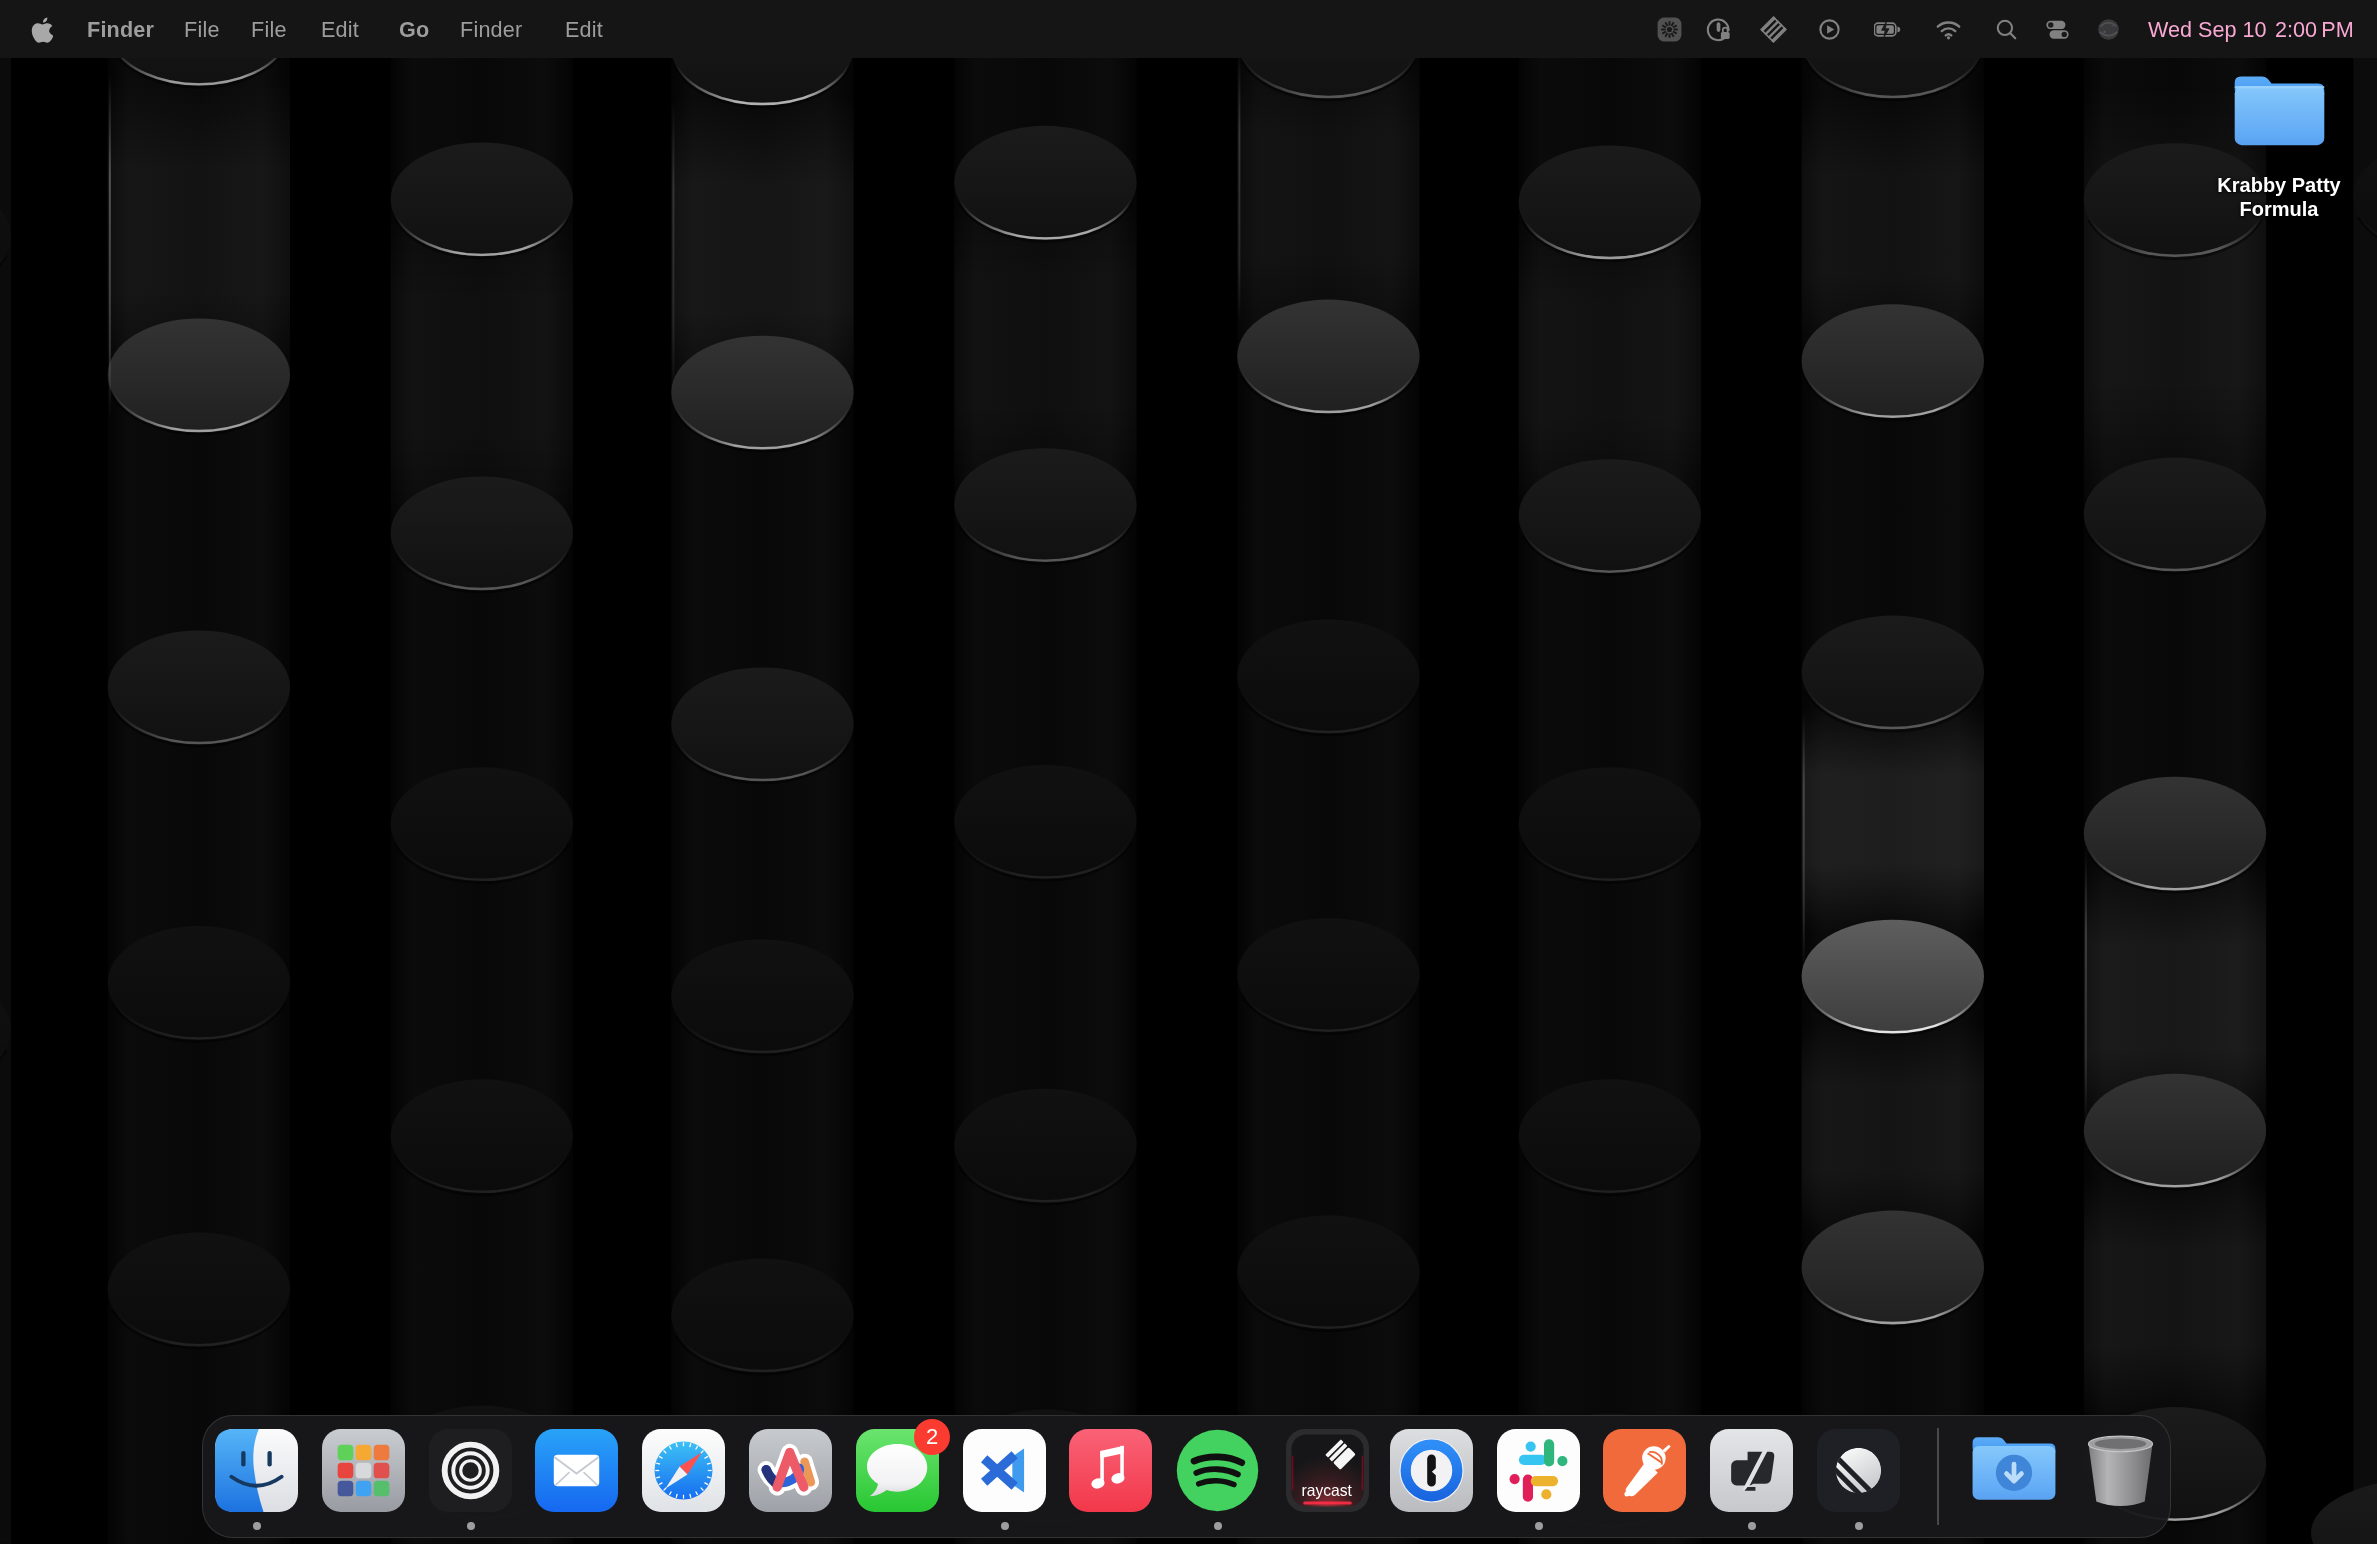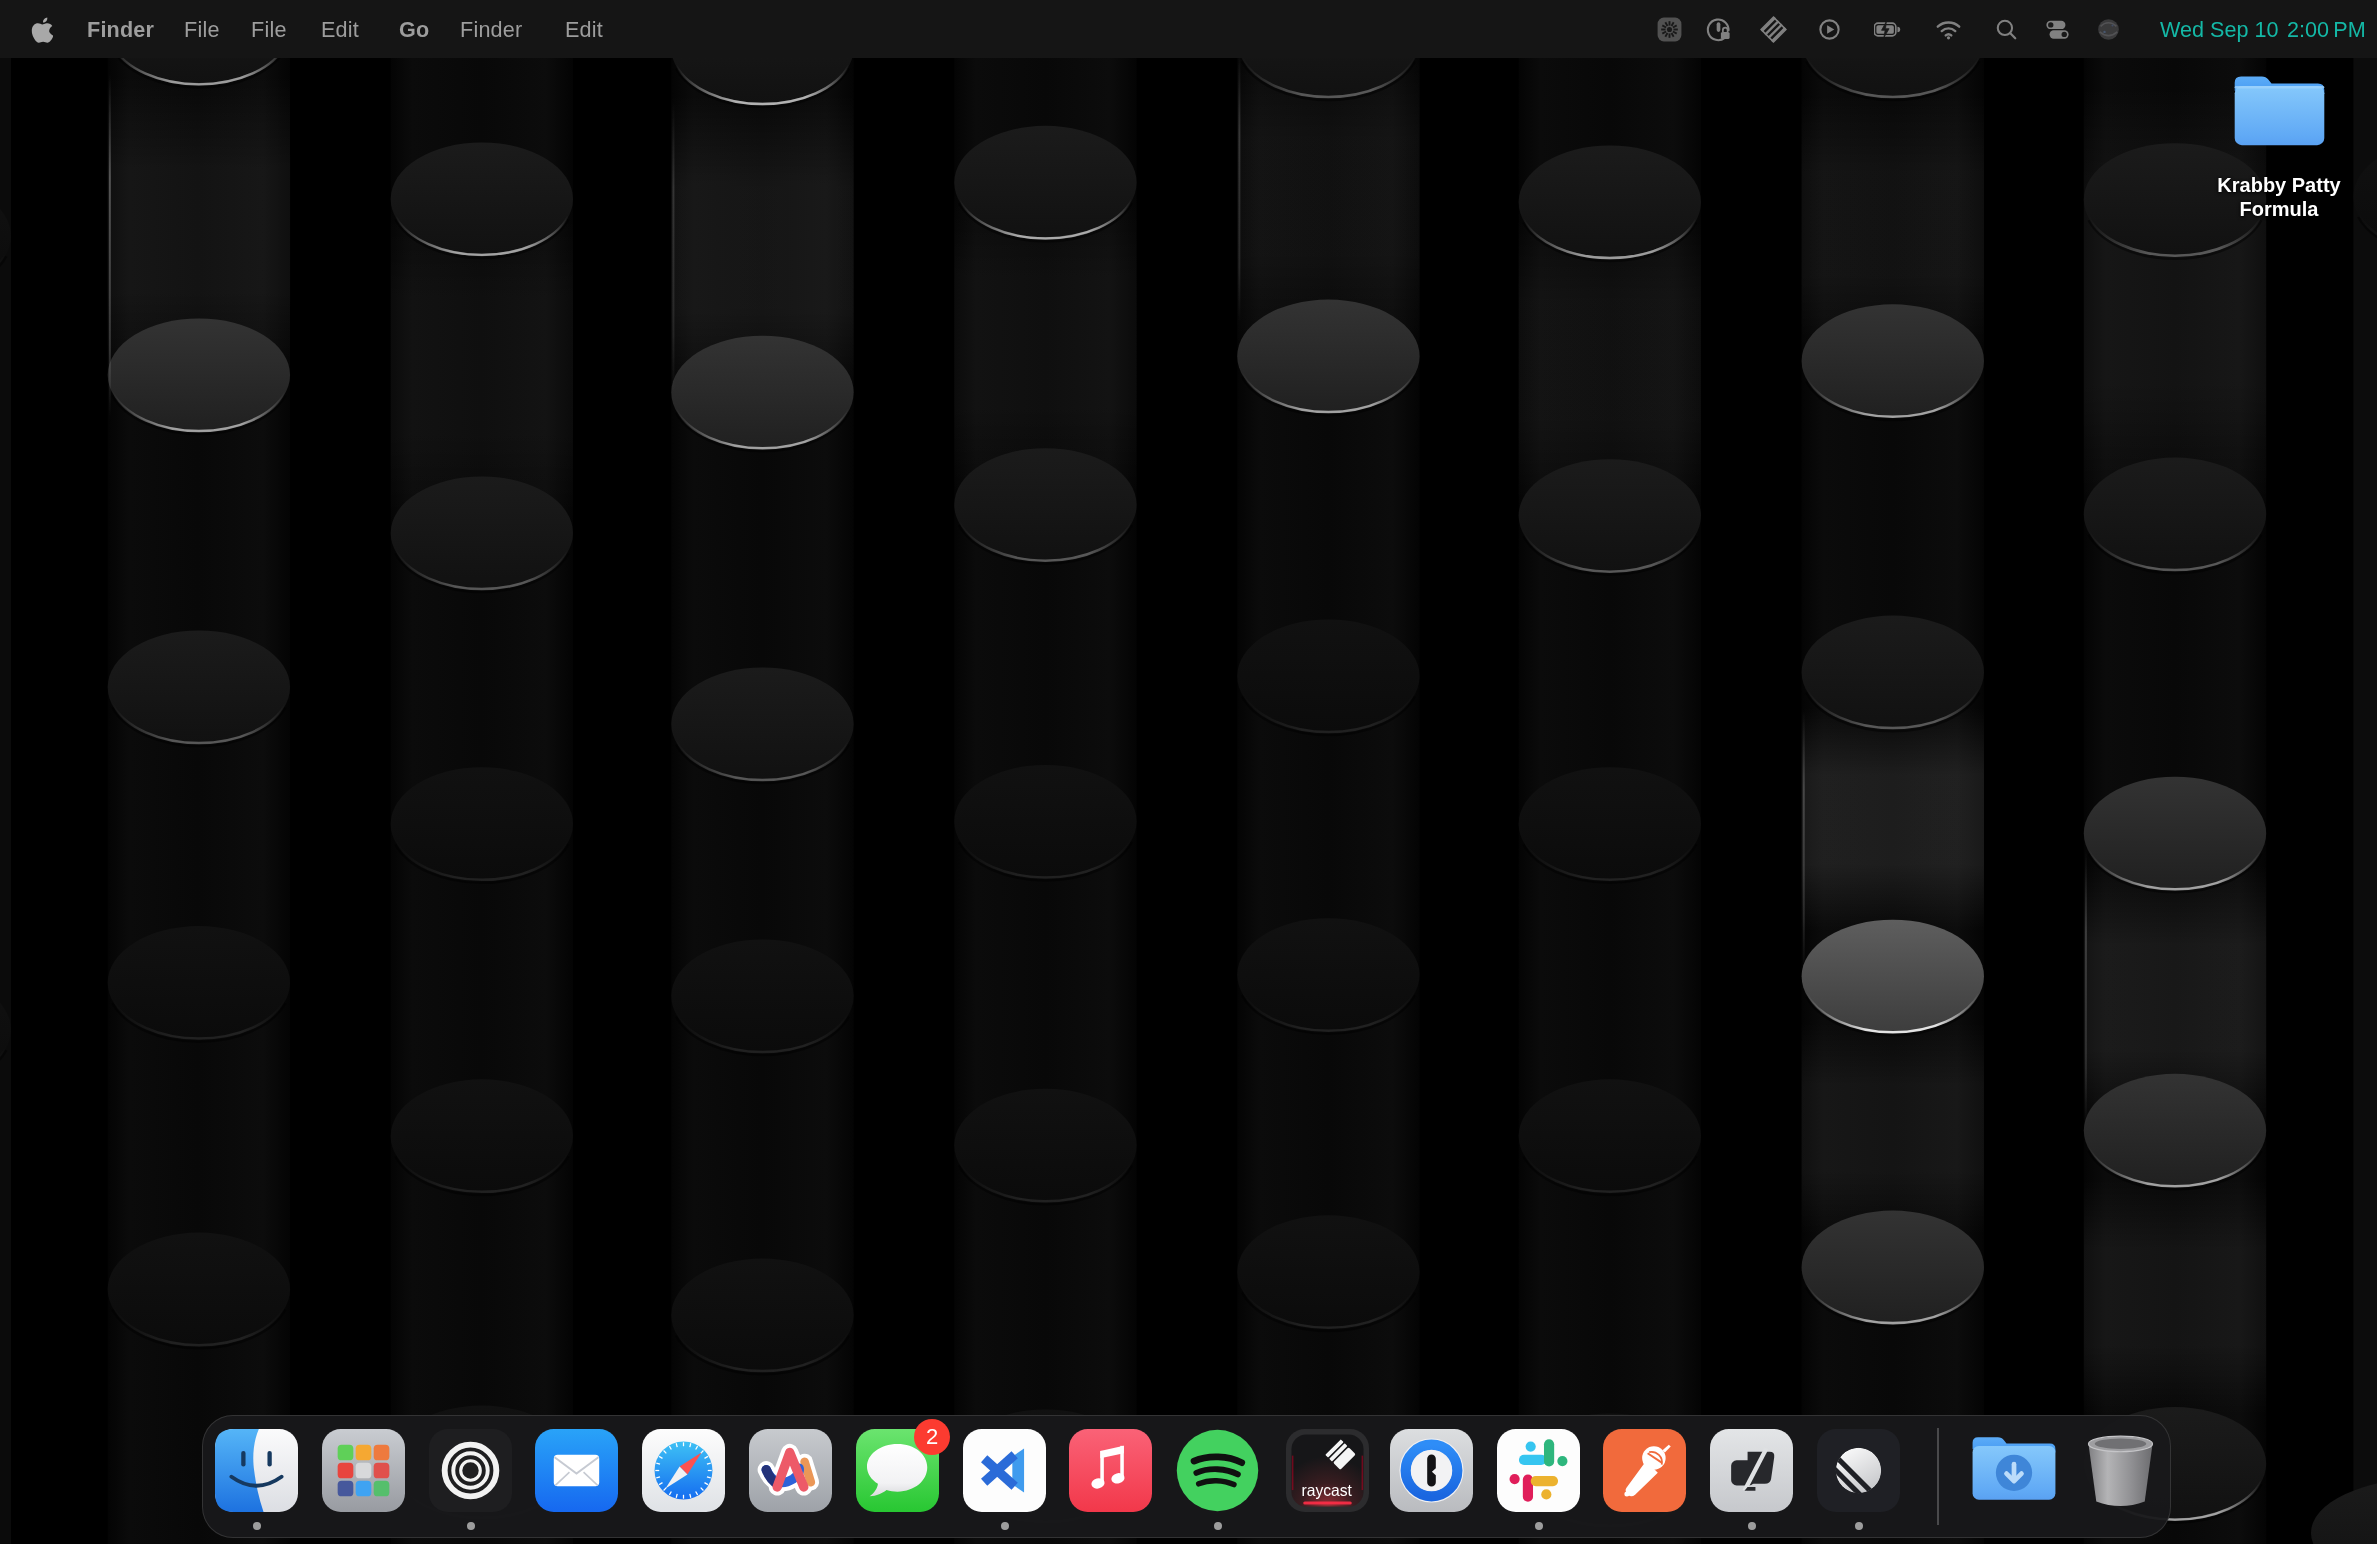--- a/index.html
+++ b/index.html
@@ -1,21 +1,21 @@
 <!DOCTYPE html>
 <html style="font-size:12.6px"><head><meta charset="utf-8">
 <style>
 html,body{margin:0;padding:0;width:2377px;height:1544px;background:#000;overflow:hidden;
 font-family:"Liberation Sans",sans-serif;}
 #wp{position:absolute;left:0;top:0;}
 #bar{position:absolute;left:0;top:0;width:2377px;height:58px;background:#151515;text-align:center;}
 .ab{position:absolute;left:31px;top:16.5px;}
 .mi{position:absolute;top:0;height:58px;line-height:60px;font-size:21.6px;color:#9d9d9d;letter-spacing:0.2px;}
 .mb-ic{position:absolute;top:15.7px;opacity:0.95;}
-.clk{position:absolute;top:0;height:58px;line-height:60px;font-size:21.6px;color:#14b8a6;margin-left:12px;}
+.clk{position:absolute;top:0;height:58px;line-height:60px;font-size:21.6px;color:#f9a8d4;}
 #dfold{position:absolute;left:2233px;top:70px;width:93px;}
 #dlabel{position:absolute;left:-72px;top:103px;width:236px;text-align:center;color:#fff;
 font-size:20px;font-weight:bold;line-height:24.4px;text-shadow:0 0.8px 3.9px rgba(0,0,0,0.95),0 0 1.6px rgba(0,0,0,0.8);}
 #dock{position:absolute;left:202px;top:1415px;width:1969px;height:123px;box-sizing:border-box;
 background:rgba(24,24,26,0.95);border:1.2px solid rgba(255,255,255,0.12);border-radius:31px;}
 .dk{position:absolute;top:1429px;}
 #badge{position:absolute;left:914px;top:1419px;width:36px;height:36px;border-radius:18px;
 background:#fc3b30;color:#fff;font-size:22px;text-align:center;line-height:36px;}
 #sep{position:absolute;left:1937px;top:1428px;width:1.6px;height:97px;background:rgba(255,255,255,0.22);}
 .dot{position:absolute;top:1522px;width:7.9px;height:7.9px;border-radius:3.9px;background:#9d9d9d;}

